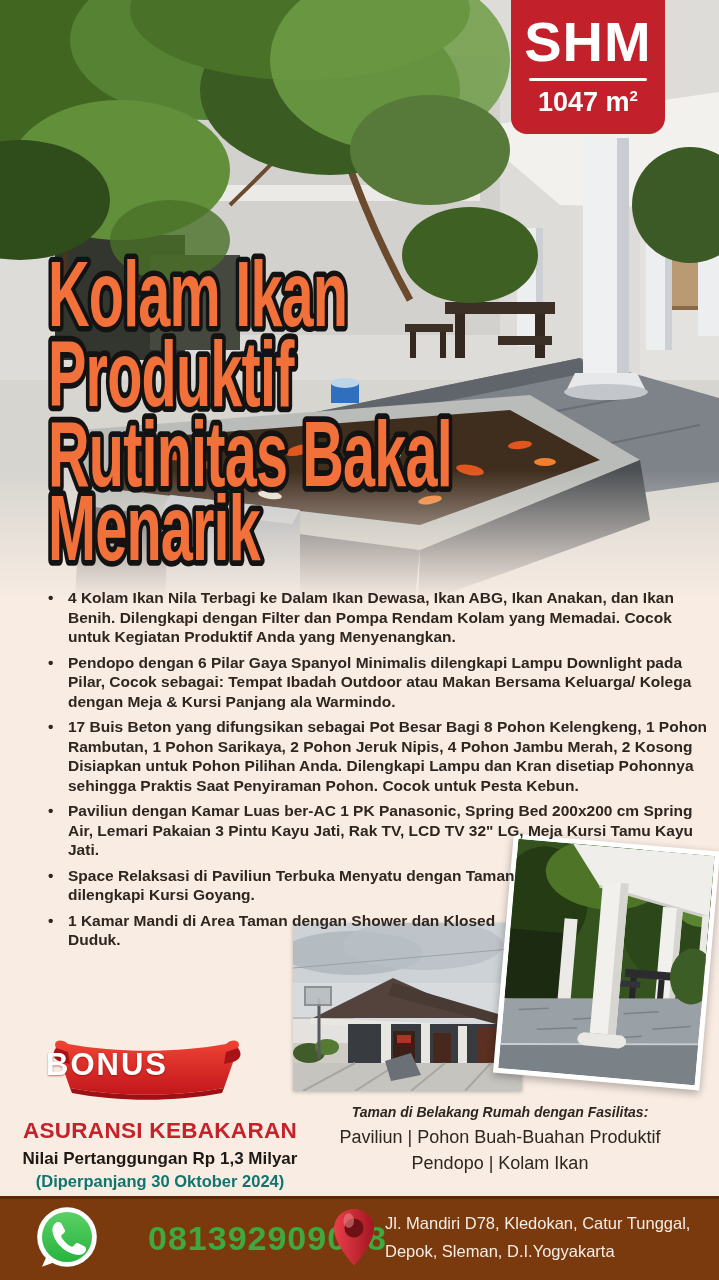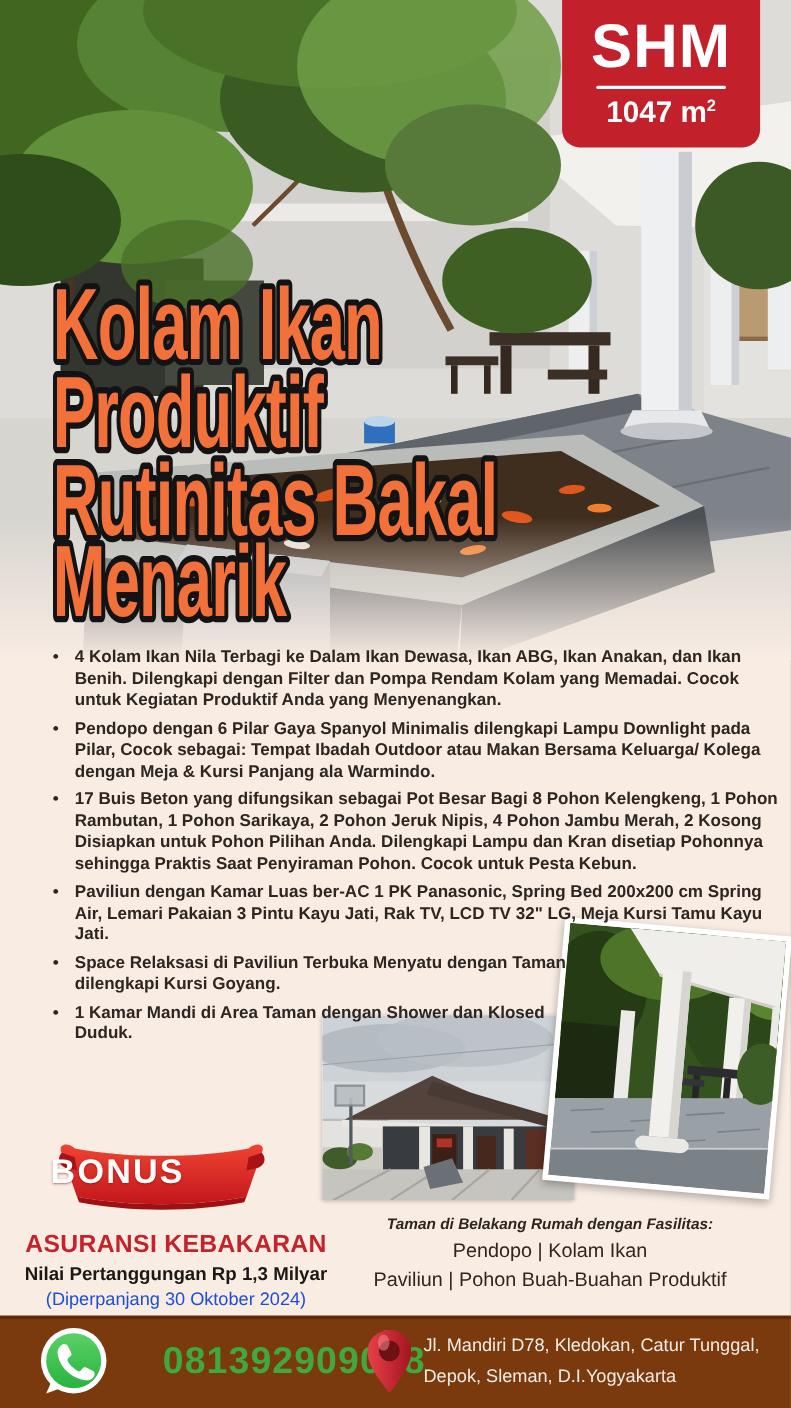--- a/index.html
+++ b/index.html
@@ -3,21 +3,21 @@
 <meta charset="utf-8">
 <style>
   html,body{margin:0;padding:0;background:#666;}
   .page{position:relative;width:719px;height:1280px;background:#f8ece3;overflow:hidden;
         font-family:"Liberation Sans",sans-serif;}
 
   
   .hero{position:absolute;left:0;top:0;width:719px;height:600px;z-index:1;}
 
   
-  .shm-badge{position:absolute;left:511px;top:0;width:180px;height:134px;background:#c2202a;
+  .shm-badge{position:absolute;left:511px;top:0;width:154px;height:134px;background:#c2202a;
              border-radius:0 0 16px 16px;z-index:5;text-align:center;color:#fff;}
   .shm-badge .shm{font-size:56px;font-weight:bold;letter-spacing:1px;line-height:1;margin-top:14px;}
   .shm-badge .rule{width:118px;height:3px;background:#fff;margin:8px auto 6px auto;border-radius:2px;}
   .shm-badge .area{font-size:27px;font-weight:700;}
   .shm-badge .area sup{font-size:15px;}
 
   
   .headline{position:absolute;left:0;top:240px;width:719px;height:345px;z-index:4;}
   .headline text{font-family:"Liberation Sans",sans-serif;font-weight:bold;font-size:72px;
                  fill:#f2713a;stroke:#131313;stroke-width:9px;paint-order:stroke;
@@ -45,21 +45,21 @@
   
   .bonus{position:absolute;left:46px;top:1040px;width:202px;height:62px;z-index:3;}
   .bonus .ribbon-label{position:absolute;left:0;top:7px;width:100%;text-align:left;
         color:#fff;font-size:31px;font-weight:bold;letter-spacing:2px;
         text-shadow:0 1px 2px rgba(120,0,0,.5);}
 
   
   .insurance{position:absolute;left:8px;top:1118px;width:304px;text-align:center;z-index:3;}
   .insurance .head{color:#c5232b;font-size:22.5px;font-weight:bold;letter-spacing:.3px;}
   .insurance .l1{color:#1d1814;font-size:17px;font-weight:bold;margin-top:5px;}
-  .insurance .l2{color:#1d4ed8;font-size:16.5px;font-weight:normal;margin-top:3px;}
+  .insurance .l2{color:#0f766e;font-size:16.5px;font-weight:bold;margin-top:3px;}
 
   
   .facilities{position:absolute;left:288px;top:1104px;width:424px;text-align:center;z-index:3;
               color:#2e2620;}
   .facilities .fhead{font-size:14px;font-weight:bold;margin-bottom:4px;font-style:italic;}
   .facilities .fline{font-size:18px;line-height:26px;}
 
   
   .footer{position:absolute;left:0;top:1196px;width:719px;height:84px;background:#7b3a0e;z-index:6;}
   .footer::before{content:"";position:absolute;left:0;top:0;width:100%;height:3px;
@@ -279,22 +279,22 @@
   </div>
 
   <div class="insurance">
     <div class="head">ASURANSI KEBAKARAN</div>
     <div class="l1">Nilai Pertanggungan Rp 1,3 Milyar</div>
     <div class="l2">(Diperpanjang 30 Oktober 2024)</div>
   </div>
 
   <div class="facilities">
     <div class="fhead">Taman di Belakang Rumah dengan Fasilitas:</div>
+    <div class="fline">Paviliun | Pohon Buah-Buahan Produktif</div>
     <div class="fline">Pendopo | Kolam Ikan</div>
-    <div class="fline">Paviliun | Pohon Buah-Buahan Produktif</div>
   </div>
 
   <div class="footer">
     <svg class="wa-icon" viewBox="0 0 52 52">
       <defs>
         <linearGradient id="waGrad" x1="0" y1="0" x2="0" y2="1">
           <stop offset="0" stop-color="#5bd066"></stop>
           <stop offset="1" stop-color="#27b43e"></stop>
         </linearGradient>
       </defs>

